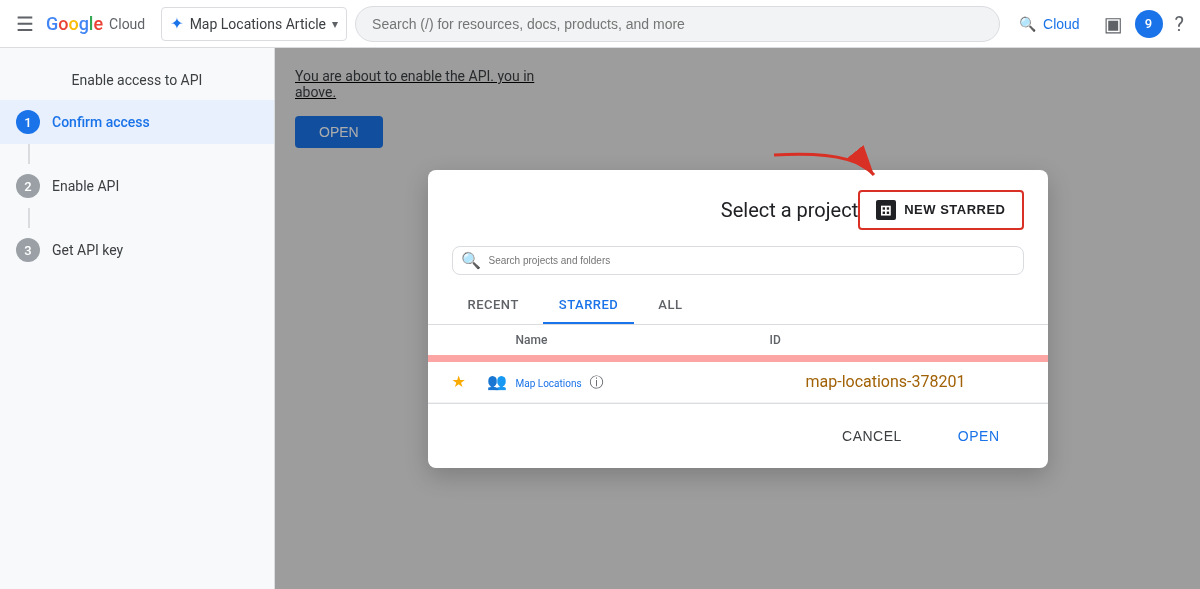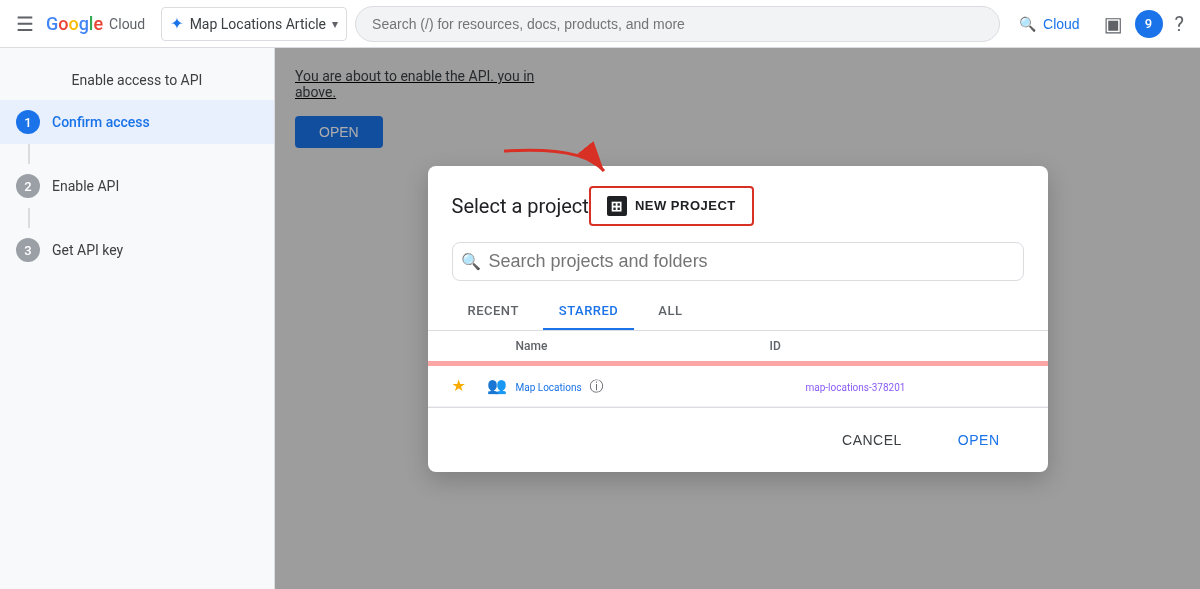--- a/index.html
+++ b/index.html
@@ -78,69 +78,69 @@
     
     .modal-overlay {
       position: absolute; top: 0; left: 0; right: 0; bottom: 0;
       background: rgba(0,0,0,0.32); display: flex; align-items: center; justify-content: center; z-index: 100;
     }
     .modal {
       background: #fff; border-radius: 8px; width: 620px; max-height: 520px;
       box-shadow: 0 8px 24px rgba(0,0,0,0.2); display: flex; flex-direction: column; position: relative;
     }
     .modal-header {
-      display: flex; align-items: center; justify-content: flex-start;
+      display: flex; align-items: center; justify-content: flex-end;
       padding: 20px 24px 16px; border-bottom: none;
     }
     .modal-title { font-size: 20px; color: #202124; font-weight: 400; }
     .new-project-btn {
       display: flex; align-items: center; gap: 8px; background: #fff;
       border: 2px solid #d93025; color: #202124; padding: 8px 16px;
       border-radius: 4px; font-size: 13px; font-weight: 600; cursor: pointer; letter-spacing: 0.5px;
       position: relative;
     }
     .new-project-icon {
       width: 20px; height: 20px; background: #202124; border-radius: 2px;
       display: flex; align-items: center; justify-content: center; color: #fff; font-size: 14px;
     }
 
     .modal-search-area { padding: 0 24px 12px; }
     .modal-search-input {
       width: 100%; border: 1px solid #dadce0; border-radius: 8px; padding: 8px 12px 8px 36px;
-      font-size: 18px; color: #3c4043; outline: none; background: #fff;
+      font-size: 10px; color: #3c4043; outline: none; background: #fff;
     }
     .modal-search-wrapper { position: relative; }
     .modal-search-icon { position: absolute; left: 10px; top: 50%; transform: translateY(-50%); color: #5f6368; font-size: 16px; }
 
     .modal-tabs { display: flex; gap: 8px; padding: 0 24px; border-bottom: 1px solid #dadce0; }
     .modal-tab {
       padding: 10px 16px; font-size: 13px; color: #5f6368; cursor: pointer;
       border-bottom: 2px solid transparent; font-weight: 500; letter-spacing: 0.5px;
     }
     .modal-tab.active { color: #1a73e8; border-bottom: 2px solid #1a73e8; }
 
     .modal-table { flex: 1; overflow-y: auto; }
     .table-header {
       display: flex; padding: 8px 24px; font-size: 12px; color: #5f6368;
-      font-weight: 500; border-bottom: 5px solid #fca5a5;
+      font-weight: 500; border-bottom: 7px solid #fca5a5;
     }
     .col-star { width: 32px; }
     .col-icon { width: 32px; }
     .col-name { flex: 1; }
     .col-id { flex: 1; }
 
     .table-row {
       display: flex; align-items: center; padding: 10px 24px;
       border-bottom: 1px solid #f1f3f4; cursor: pointer;
     }
     .star-icon { color: #f9ab00; font-size: 16px; }
     .row-icon { font-size: 16px; color: #5f6368; margin-left: 4px; }
     .project-link { color: #1a73e8; font-size: 10px; text-decoration: none; cursor: pointer; }
     .help-icon { color: #5f6368; font-size: 14px; cursor: pointer; margin-left: 4px; }
-    .project-id { font-size: 10px; color: #8b5cf6; padding-left: 36px; }
+    .project-id { font-size: 16px; color: #a16207; padding-left: 36px; }
 
     .modal-footer {
       display: flex; justify-content: flex-end; gap: 8px; padding: 16px 24px;
       border-top: 1px solid #dadce0; margin-top: auto; align-items: center;
     }
     .footer-btn {
       padding: 8px 24px; border: none; border-radius: 4px; font-size: 14px;
       font-weight: 500; cursor: pointer; letter-spacing: 0.5px;
     }
     .cancel-btn { background: transparent; color: #3c4043; }
@@ -213,21 +213,21 @@
                 <defs>
                   <marker id="arrowhead" markerWidth="10" markerHeight="7" refX="10" refY="3.5" orient="auto">
                     <polygon points="0 0, 10 3.5, 0 7" fill="#d93025"></polygon>
                   </marker>
                 </defs>
                 <path d="M 10,10 Q 90,5 110,30" stroke="#d93025" stroke-width="3" fill="none" marker-end="url(#arrowhead)"></path>
               </svg>
             </div>
             <button class="new-project-btn">
               <div class="new-project-icon">⊞</div>
-              <span>NEW PROJECT</span>
+              <span>NEW STARRED</span>
             </button>
           </div>
         </div>
 
         <div class="modal-search-area">
           <div class="modal-search-wrapper">
             <span class="modal-search-icon">🔍</span>
             <input class="modal-search-input" type="text" placeholder="Search projects and folders" style="">
           </div>
         </div>

